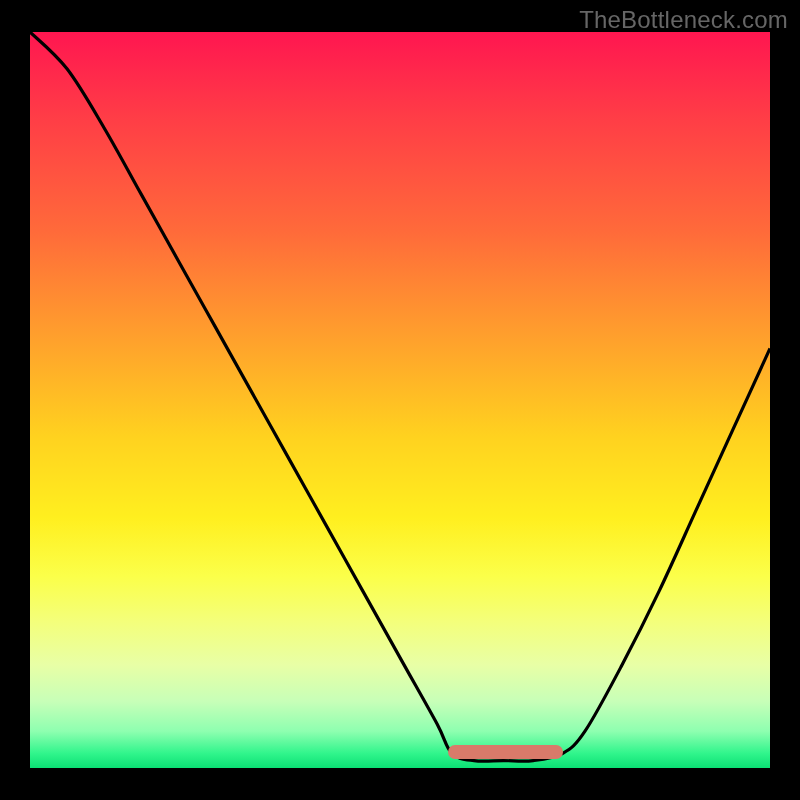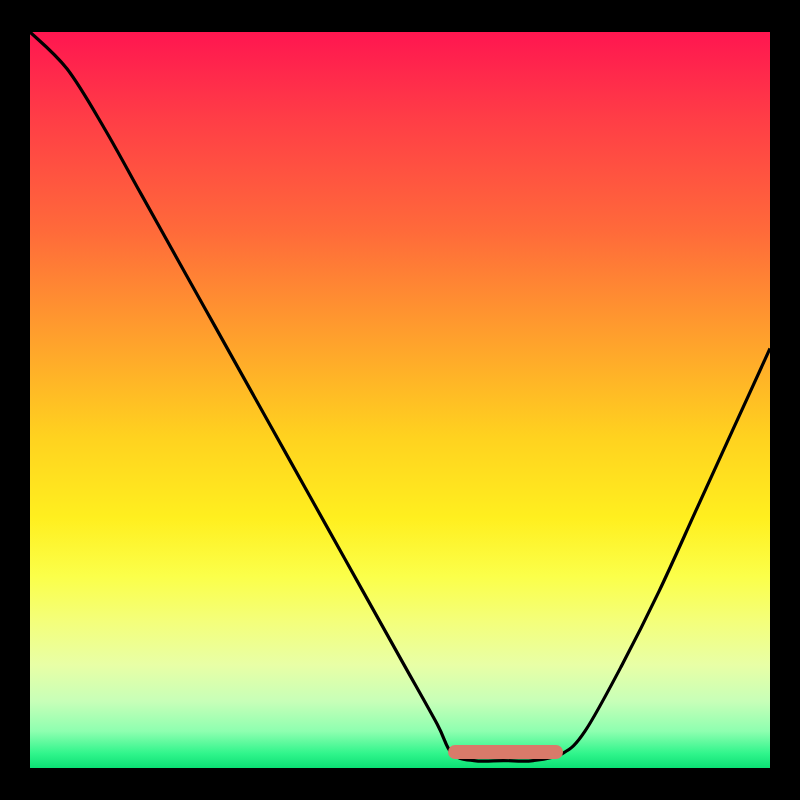--- a/index.html
+++ b/index.html
@@ -63,20 +63,21 @@
     border-radius: 8px;
     bottom: 10px;
     z-index: 3;
   }
 </style>
 </head>
 <body>
 
 <div class="stage">
 
+  <div class="watermark">TheBottleneck.com</div>
 
   <div class="plot-area">
 
     <svg class="curves" viewBox="0 0 740 736" preserveAspectRatio="none">
       <path fill="none" stroke="#000000" stroke-width="3.2" d="M 0.0 0.0 C 6.2 6.1, 24.7 20.9, 37.0 36.8 C 49.3 52.7, 61.7 74.8, 74.0 95.7 C 86.3 116.5, 98.7 139.8, 111.0 161.9 C 123.3 184.0, 135.7 206.1, 148.0 228.2 C 160.3 250.2, 172.7 272.3, 185.0 294.4 C 197.3 316.5, 209.7 338.6, 222.0 360.6 C 234.3 382.7, 246.7 404.8, 259.0 426.9 C 271.3 449.0, 283.7 471.0, 296.0 493.1 C 308.3 515.2, 320.7 537.3, 333.0 559.4 C 345.3 581.4, 357.7 603.5, 370.0 625.6 C 382.3 647.7, 398.4 675.9, 407.0 691.8 C 415.6 707.8, 415.6 715.1, 421.8 721.3 C 428.0 727.4, 435.4 727.4, 444.0 728.6 C 452.6 729.9, 463.7 728.6, 473.6 728.6 C 483.5 728.6, 493.3 729.9, 503.2 728.6 C 513.1 727.4, 524.2 726.2, 532.8 721.3 C 541.4 716.4, 545.1 713.9, 555.0 699.2 C 564.9 684.5, 579.7 656.3, 592.0 633.0 C 604.3 609.7, 616.7 585.1, 629.0 559.4 C 641.3 533.6, 653.7 505.4, 666.0 478.4 C 678.3 451.4, 690.7 424.4, 703.0 397.4 C 715.3 370.5, 733.8 330.0, 740.0 316.5"></path>
     </svg>
 
     <div class="salmon-bar" style="left: 418.1px; width: 114.7px; bottom: 9.248px; background: rgb(217, 122, 106);"></div>
   </div>
 

